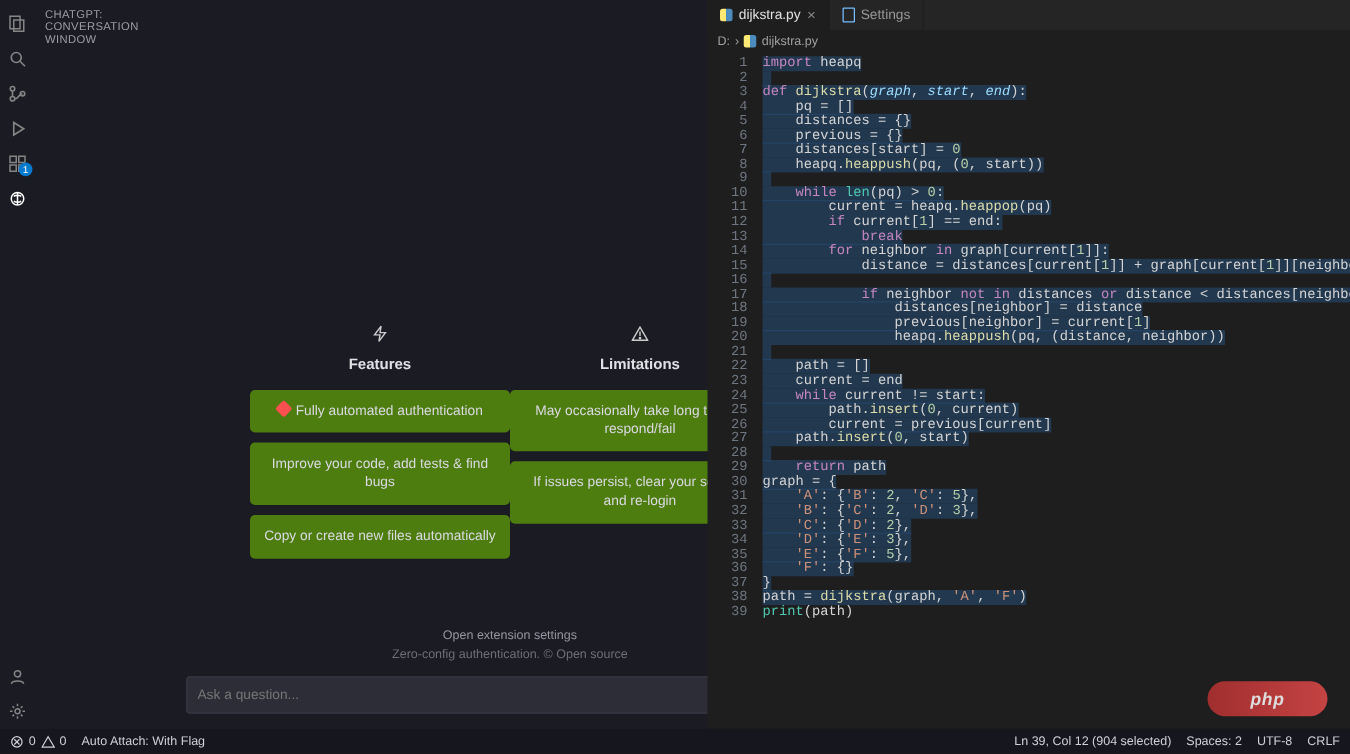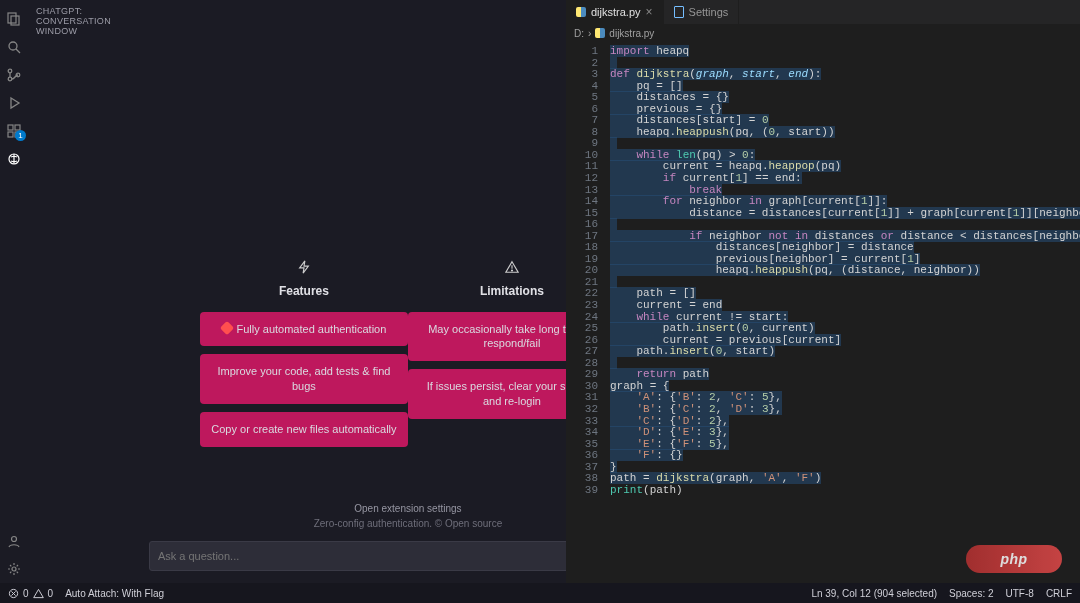--- a/index.html
+++ b/index.html
@@ -68,21 +68,21 @@
       display: flex;
       gap: 0;
       width: 100%;
       justify-content: center;
       margin-bottom: 48px;
     }
     .col { width: 208px; display: flex; flex-direction: column; align-items: center; }
     .col-icon { height: 22px; display:flex; align-items:center; justify-content:center; color:#ccc; margin-bottom: 6px; }
     .col-title { font-size: 12px; color: #e0e0e5; font-weight: 600; margin-bottom: 14px; }
     .card {
-      background: #be185d;
+      background: #4d7c0f;
       border-radius: 4px;
       color: #dadae0;
       font-size: 11px;
       padding: 10px 10px;
       text-align: center;
       width: 100%;
       margin-bottom: 8px;
       min-height: 34px;
       display:flex; align-items:flex-start; justify-content:center;
       line-height: 1.35;

